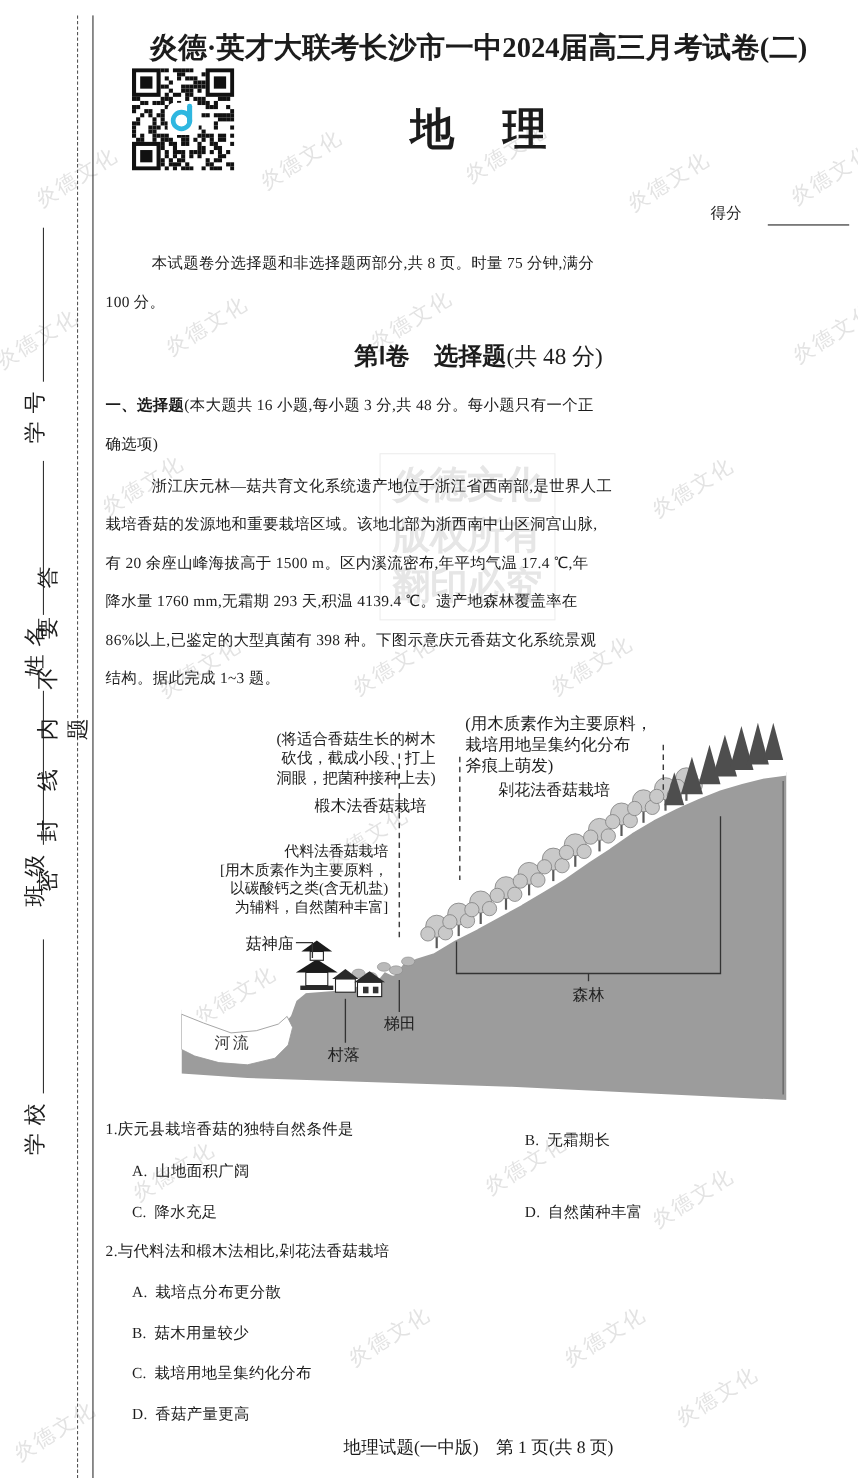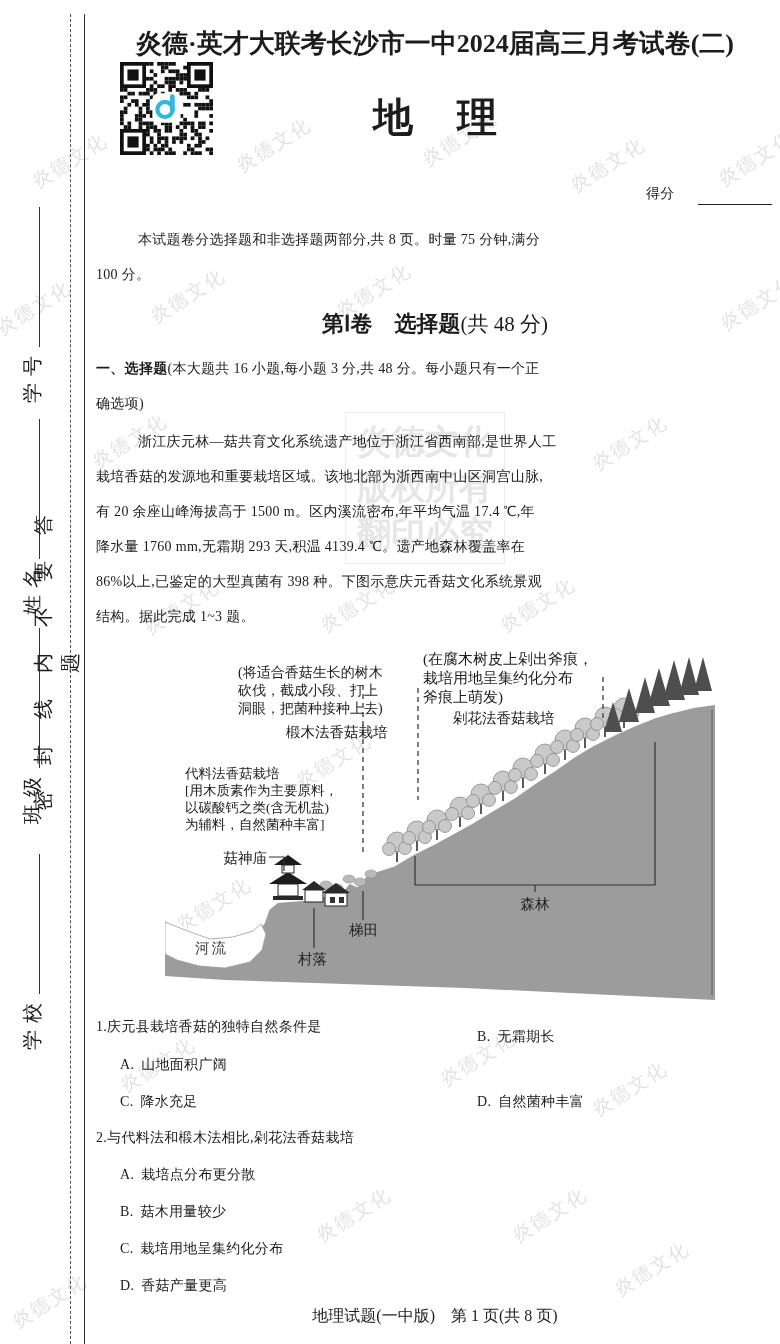--- a/index.html
+++ b/index.html
@@ -13,21 +13,21 @@
   .okey{margin-right:7px}
   
   .vline{position:absolute;top:14px;height:1330px;z-index:2}
   .field{position:absolute;width:196px;height:26px;transform:rotate(-90deg);
          display:flex;align-items:flex-end;font-size:20px;z-index:2}
   .flabel{letter-spacing:7px;line-height:22px}
   .fblank{flex:1;border-bottom:1.2px solid #333;margin:0 0 3px 2px}
   .seal{position:absolute;left:-126px;top:623px;width:366px;transform:rotate(-90deg);
         font-size:20px;letter-spacing:26px;text-align:center;z-index:2}
   
-  .anno{position:absolute;font-size:14px;line-height:18px;text-align:left;z-index:3;white-space:nowrap}
+  .anno{position:absolute;font-size:14px;line-height:18px;text-align:right;z-index:3;white-space:nowrap}
   .annoL{text-align:left}
   .dlabel{position:absolute;font-size:14.5px;z-index:3;white-space:nowrap}
   
   .wm{position:absolute;font-size:19px;letter-spacing:2px;color:#e3e3e3;
       transform:rotate(-32deg);z-index:0;white-space:nowrap;font-family:"Liberation Serif",serif}
   .cbox{position:absolute;left:345px;top:412px;width:158px;padding:6px 0;border:1px solid #ededed;
         text-align:center;z-index:0;color:#e6e6e6;font-weight:700;font-size:34px;line-height:46px}
   svg text{font-family:"Liberation Serif",serif}
 </style>
 </head>
@@ -444,21 +444,21 @@
   </svg>
 
   <div class="anno" style="left:238px;top:664px;width:158px">
     <div>(将适合香菇生长的树木</div>
     <div>砍伐，截成小段、打上</div>
     <div>洞眼，把菌种接种上去)</div>
   </div>
   <div class="dlabel" style="left:286px;top:723px">椴木法香菇栽培</div>
 
   <div class="anno annoL" style="left:423px;top:650px;width:210px;font-size:15px;line-height:19px">
-    <div>(在腐木树皮上剁出斧痕，</div>
+    <div>(用木质素作为主要原料，</div>
     <div>栽培用地呈集约化分布</div>
     <div>斧痕上萌发)</div>
   </div>
   <div class="dlabel" style="left:453px;top:709px">剁花法香菇栽培</div>
 
   <div class="anno" style="left:185px;top:765px;width:168px;font-size:13.5px;line-height:17px">
     <div>代料法香菇栽培</div>
     <div>[用木质素作为主要原料，</div>
     <div>以碳酸钙之类(含无机盐)</div>
     <div>为辅料，自然菌种丰富]</div>

